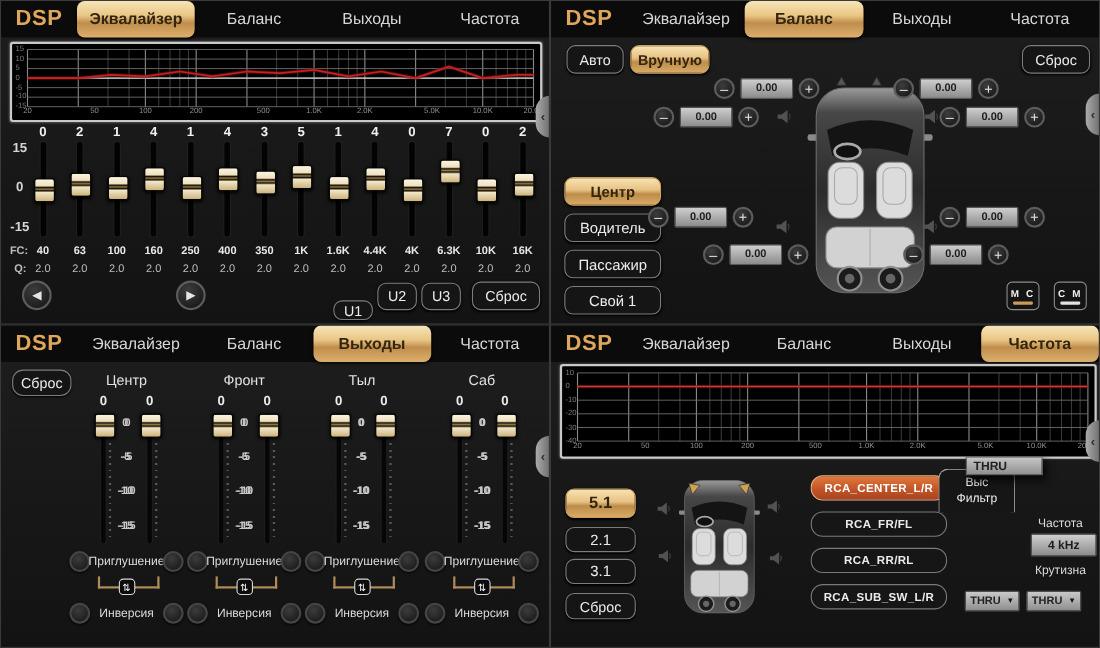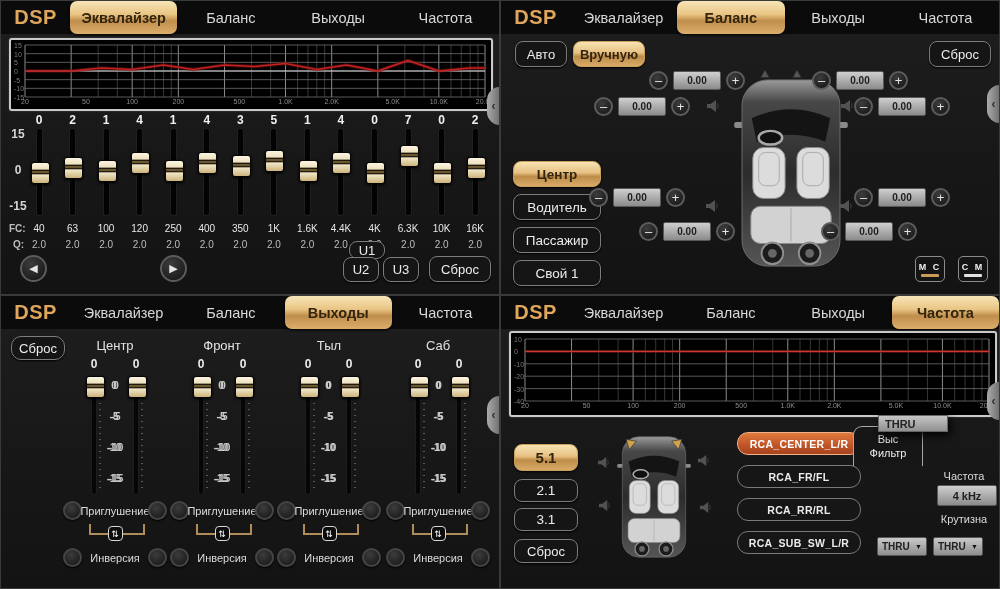--- a/index.html
+++ b/index.html
@@ -32,21 +32,21 @@
     color:#1e1e1e;font-size:10px;font-weight:bold;display:flex;align-items:center;justify-content:center;}
   
   .eq-val{position:absolute;top:112px;width:24px;margin-left:-12px;text-align:center;color:#f0f0f0;
     font-size:12px;font-weight:bold;}
   .eq-track{position:absolute;top:128px;width:5px;height:86px;margin-left:-2.5px;background:#030303;
     border-radius:2px;box-shadow:0 0 0 1px #1f1f1f;}
   .knob{position:absolute;width:17px;height:20px;margin-left:-8.5px;border:1px solid #050505;border-radius:3px;
     background:linear-gradient(180deg,#fbf4e0 0%,#eee1bf 30%,#17120a 37%,#95783f 45%,#17120a 52%,#f1e6c7 60%,#cdb37b 100%);
     box-shadow:0 1px 3px #000;}
   .eq-axis{position:absolute;left:4px;width:26px;text-align:center;color:#d5d5d5;font-size:12px;font-weight:bold;}
-  .eq-fc{position:absolute;top:222px;width:34px;margin-left:-17px;text-align:center;color:#e8e8e8;font-size:10px;font-weight:normal;}
+  .eq-fc{position:absolute;top:222px;width:34px;margin-left:-17px;text-align:center;color:#e8e8e8;font-size:10px;font-weight:bold;}
   .eq-q{position:absolute;top:238px;width:34px;margin-left:-17px;text-align:center;color:#bdbdbd;font-size:10px;}
   .rowlab{position:absolute;color:#bdbdbd;font-size:10px;font-weight:bold;}
   .preset{position:absolute;background:linear-gradient(180deg,#d2d2d2,#939393);border:1px solid #666;
     border-radius:4px;color:#2c2c2c;font-size:16px;font-weight:bold;display:flex;align-items:center;justify-content:center;
     box-shadow:0 1px 2px #000, inset 0 1px 1px #ffffff80;}
   
   .ctl{position:absolute;display:flex;align-items:center;gap:5px;}
   .ctl .pm{position:static;width:19px;height:19px;font-size:13px;line-height:1;}
   .ctl .valbox{width:46px;height:17px;}
   .spk{position:absolute;}
@@ -178,21 +178,21 @@
         <div class="eq-fc" style="left:71.55px">63</div>
         <div class="eq-q" style="left:71.55px">2.0</div>
         <div class="eq-val" style="left:105.1px">1</div>
         <div class="eq-track" style="left:105.1px"></div>
         <div class="knob" style="left:105.1px;top:158.53333333333333px"></div>
         <div class="eq-fc" style="left:105.1px">100</div>
         <div class="eq-q" style="left:105.1px">2.0</div>
         <div class="eq-val" style="left:138.64999999999998px">4</div>
         <div class="eq-track" style="left:138.64999999999998px"></div>
         <div class="knob" style="left:138.64999999999998px;top:151.13333333333333px"></div>
-        <div class="eq-fc" style="left:138.64999999999998px">120</div>
+        <div class="eq-fc" style="left:138.64999999999998px">160</div>
         <div class="eq-q" style="left:138.64999999999998px">2.0</div>
         <div class="eq-val" style="left:172.2px">1</div>
         <div class="eq-track" style="left:172.2px"></div>
         <div class="knob" style="left:172.2px;top:158.53333333333333px"></div>
         <div class="eq-fc" style="left:172.2px">250</div>
         <div class="eq-q" style="left:172.2px">2.0</div>
         <div class="eq-val" style="left:205.75px">4</div>
         <div class="eq-track" style="left:205.75px"></div>
         <div class="knob" style="left:205.75px;top:151.13333333333333px"></div>
         <div class="eq-fc" style="left:205.75px">400</div>
@@ -242,21 +242,21 @@
     <div class="eq-axis" style="top:162px;">0</div>
     <div class="eq-axis" style="top:198px;">-15</div>
     <div class="rowlab" style="left:8px;top:222px;">FC:</div>
     <div class="rowlab" style="left:12px;top:238px;">Q:</div>
     <div class="circle" style="left:19px;top:254px;width:27px;height:27px;font-size:11px;">
         <span>◀</span>
       </div>
     <div class="circle" style="left:159px;top:254px;width:27px;height:27px;font-size:11px;">
         <span>▶</span>
       </div>
-    <div class="btn" style="left:302px;top:240px;width:36px;height:18px;margin-left:46px;">U1</div>
+    <div class="btn" style="left:302px;top:272px;width:36px;height:18px;">U1</div>
     <div class="btn" style="left:342px;top:256px;width:36px;height:25px;">U2</div>
     <div class="btn" style="left:382px;top:256px;width:36px;height:25px;">U3</div>
     <div class="btn" style="left:428px;top:255px;width:62px;height:26px;">Сброс</div>
     <div class="handle" style="top:86px;">
         <span>‹</span>
       </div>
   </div>
 
   <div class="quad" id="quad-bal">
     <div class="tabbar">

